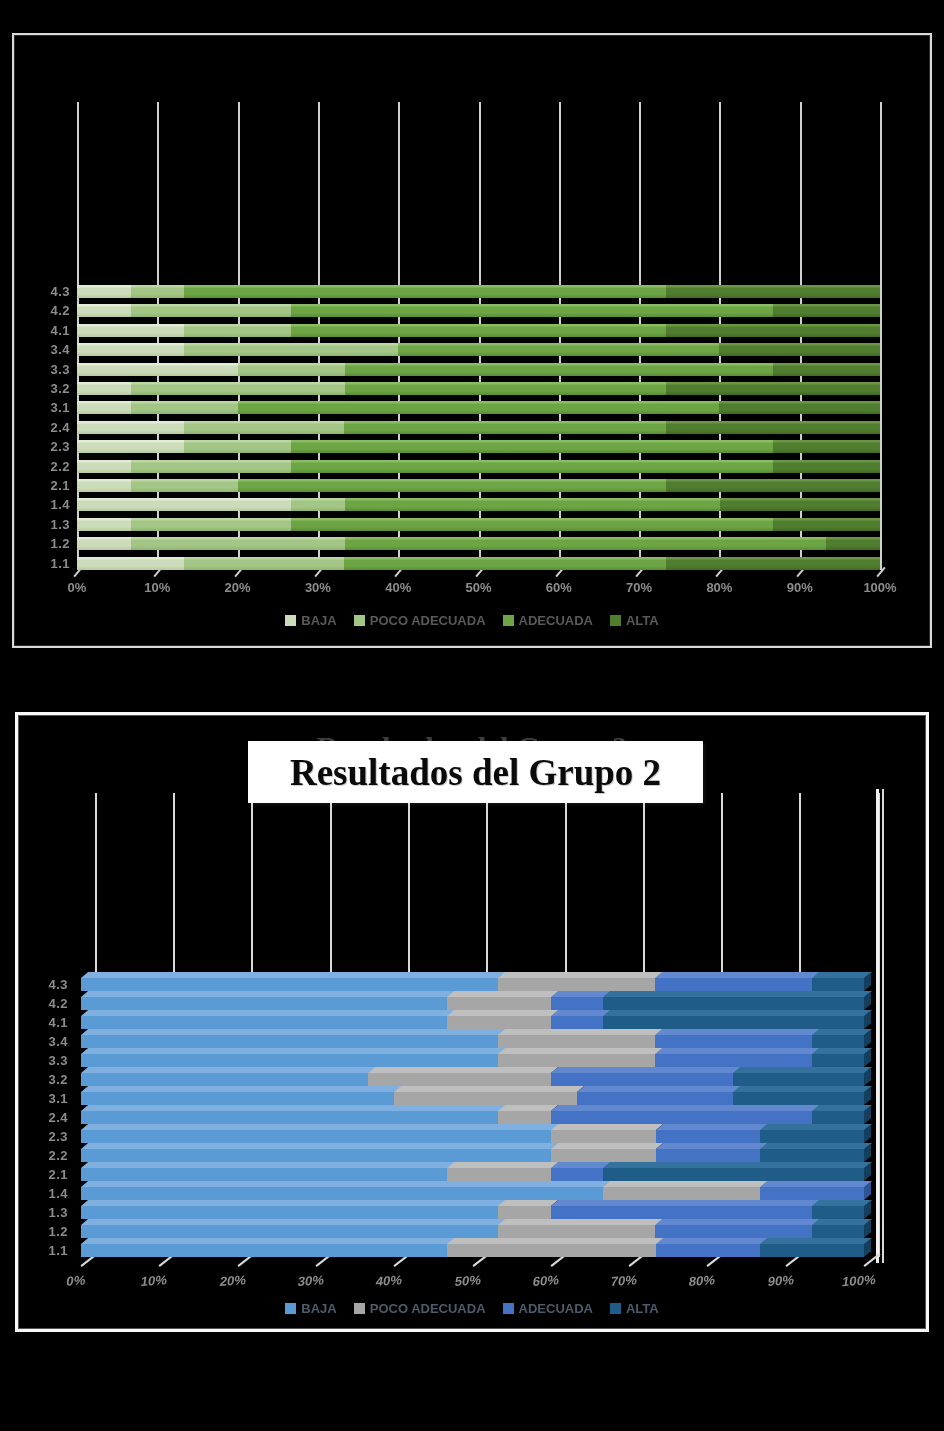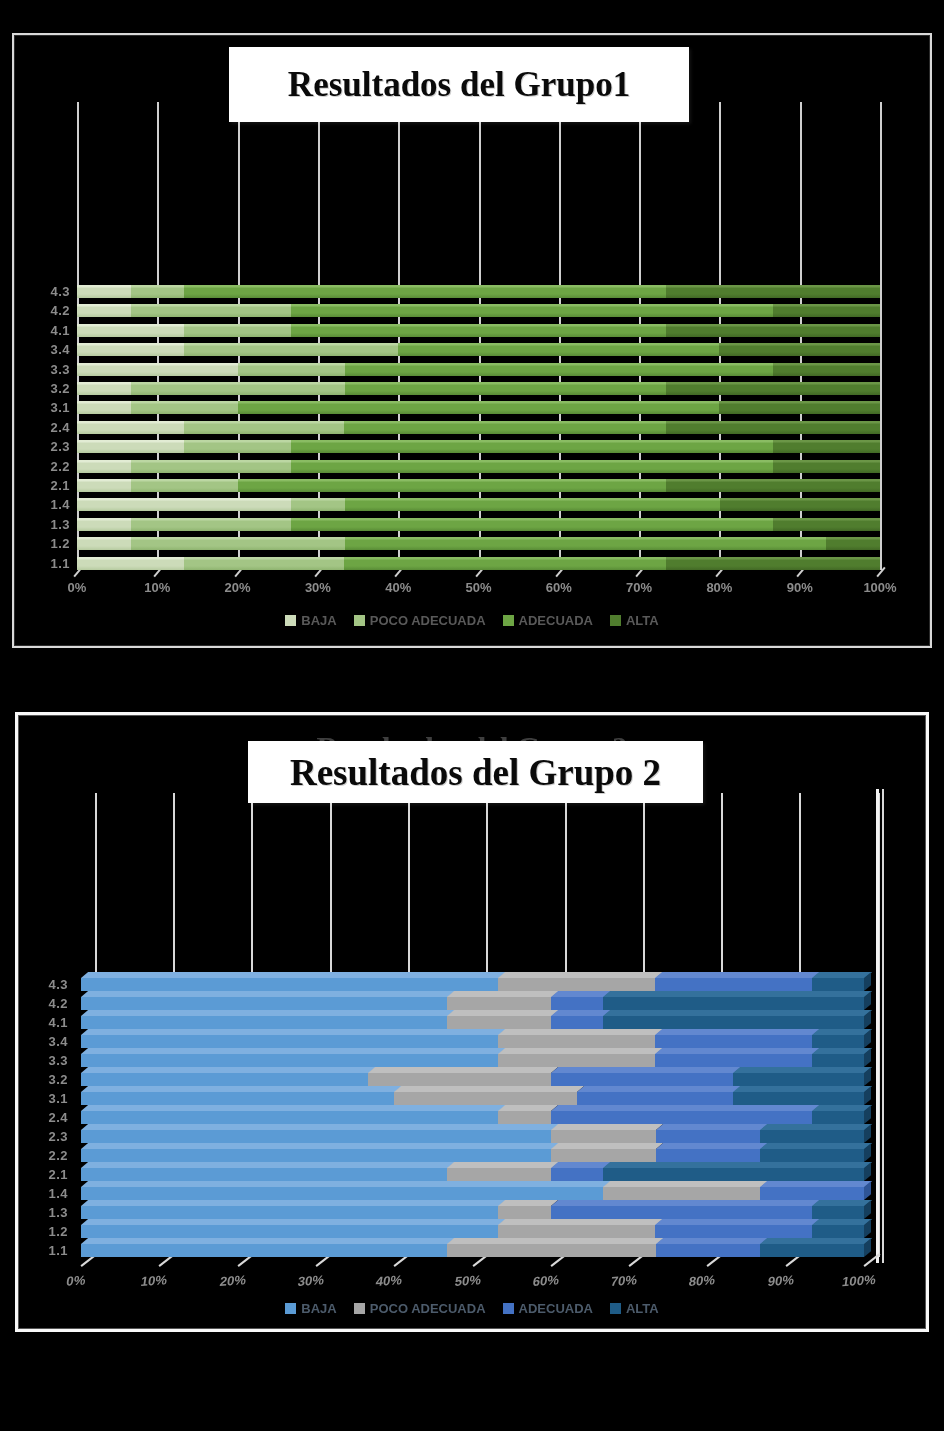--- a/index.html
+++ b/index.html
@@ -44,23 +44,20 @@
   .p1 .legend-item{color:#595959;}
   .p2 .legend-item{color:#4c5b6b;}
   .swatch{width:11px;height:11px;display:inline-block;}
 </style>
 </head>
 <body>
 
 <div class="page">
 
   <section class="panel p1 flat" id="chart1">
-    <div class="title-box">
-      <span class="t">Resultados del Grupo1</span>
-    </div>
   <div class="gridline" style="left: 63px; top: 67px; height: 468px; background: rgb(207, 207, 207);"></div>
       <div class="gridline" style="left: 143.3px; top: 67px; height: 468px; background: rgb(207, 207, 207);"></div>
       <div class="gridline" style="left: 223.6px; top: 67px; height: 468px; background: rgb(207, 207, 207);"></div>
       <div class="gridline" style="left: 303.9px; top: 67px; height: 468px; background: rgb(207, 207, 207);"></div>
       <div class="gridline" style="left: 384.2px; top: 67px; height: 468px; background: rgb(207, 207, 207);"></div>
       <div class="gridline" style="left: 464.5px; top: 67px; height: 468px; background: rgb(207, 207, 207);"></div>
       <div class="gridline" style="left: 544.8px; top: 67px; height: 468px; background: rgb(207, 207, 207);"></div>
       <div class="gridline" style="left: 625.1px; top: 67px; height: 468px; background: rgb(207, 207, 207);"></div>
       <div class="gridline" style="left: 705.4px; top: 67px; height: 468px; background: rgb(207, 207, 207);"></div>
       <div class="gridline" style="left: 785.7px; top: 67px; height: 468px; background: rgb(207, 207, 207);"></div>

